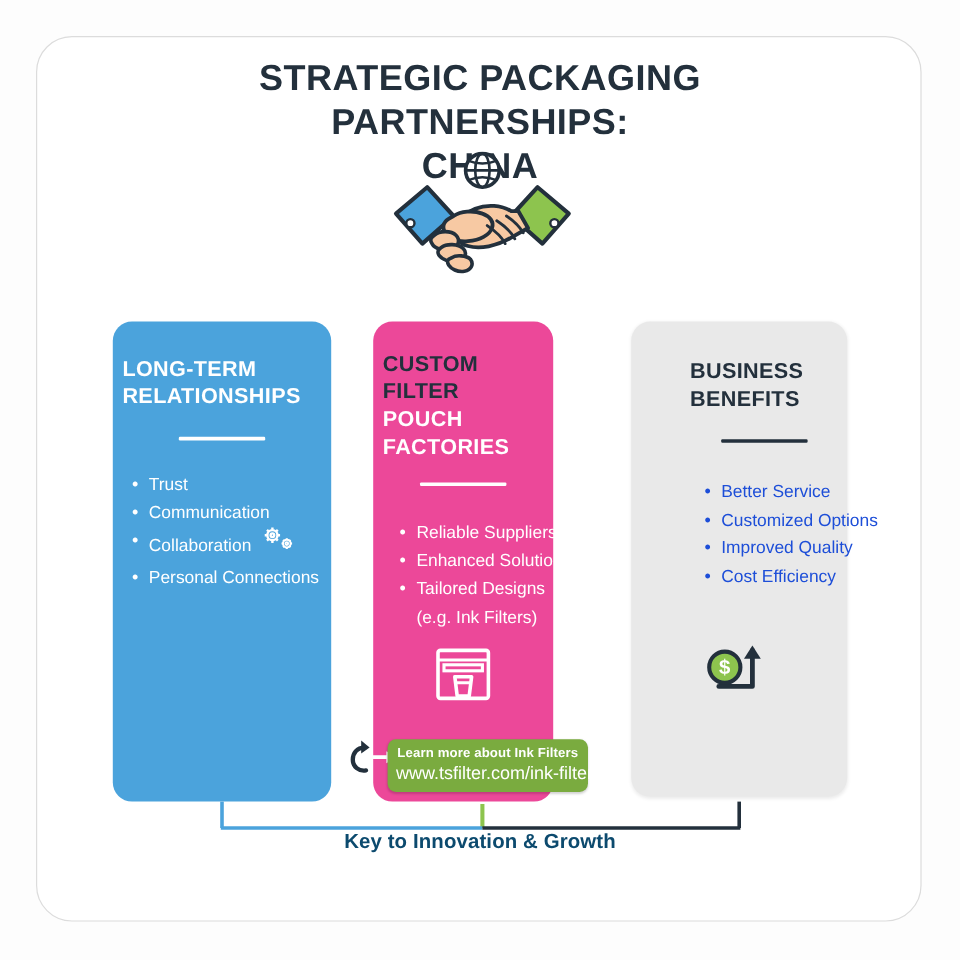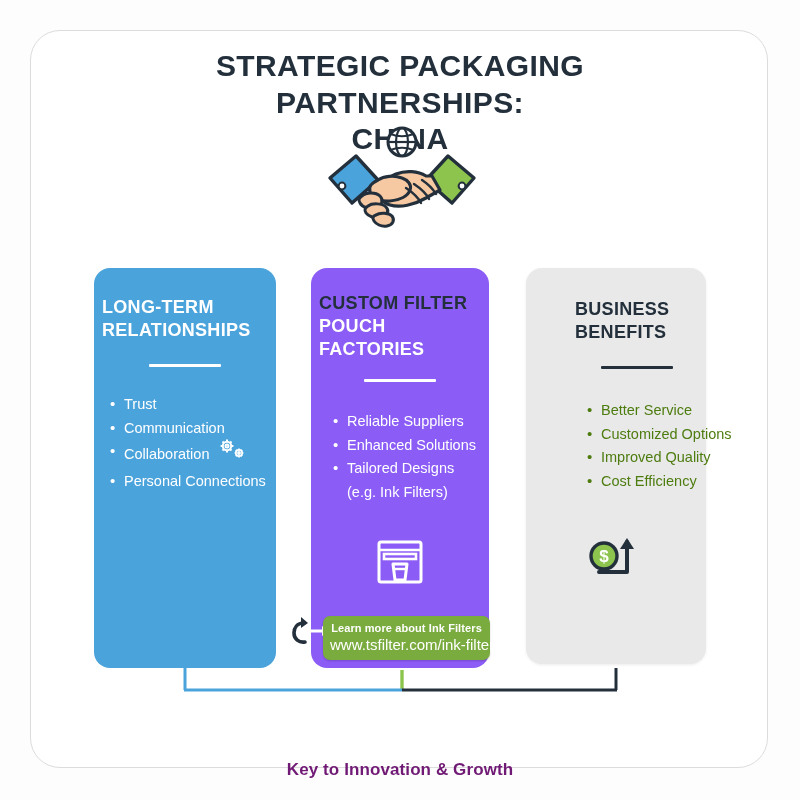--- a/index.html
+++ b/index.html
@@ -68,23 +68,23 @@
     overflow: visible;
   }
   .card-blue {
     left: 94px;
     width: 182px;
     height: 400px;
     background: #4BA3DC;
   }
   .card-green {
     left: 311px;
-    width: 178px;
+    width: 150px;
     height: 400px;
-    background: #8b5cf6;
+    background: #ec4899;
   }
   .card-grey {
     left: 526px;
     width: 180px;
     height: 396px;
     background: #e9e9e9;
     box-shadow: 0 1px 3px rgba(0,0,0,0.08);
     padding-left: 41px;
   }
 
@@ -120,21 +120,21 @@
 
   .bullets {
     list-style: none;
     margin: 0;
     padding: 0;
     font-size: 14.5px;
     line-height: 1.62;
   }
   .card-blue .bullets { margin: 26px 0 0 16px; color: #ffffff; }
   .card-green .bullets { margin: 28px 0 12px 22px; color: #ffffff; }
-  .card-grey .bullets { margin: 30px 0 0 20px; color: #4d7c0f; }
+  .card-grey .bullets { margin: 30px 0 0 20px; color: #1d4ed8; }
 
   .bullets li {
     position: relative;
     padding-left: 14px;
     white-space: nowrap;
   }
   .bullets li::before {
     content: "\2022";
     position: absolute;
     left: 0;
@@ -205,24 +205,24 @@
     left: 0;
     top: 660px;
     width: 800px;
     height: 60px;
   }
 
   
   .footer {
     position: absolute;
     left: 100px;
-    top: 760px;
+    top: 692px;
     width: 600px;
     text-align: center;
-    color: #701a75;
+    color: #0c4a6e;
     font-size: 17px;
     font-weight: bold;
     letter-spacing: 0.1px;
   }
 </style>
 </head>
 <body>
 
 <div class="canvas">
 

